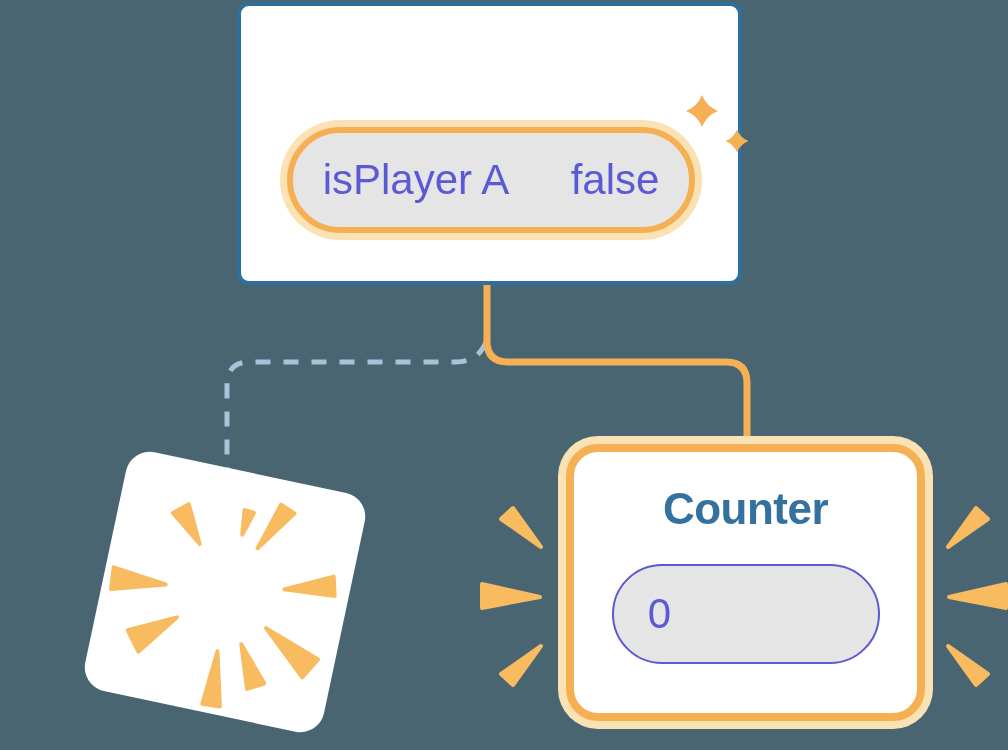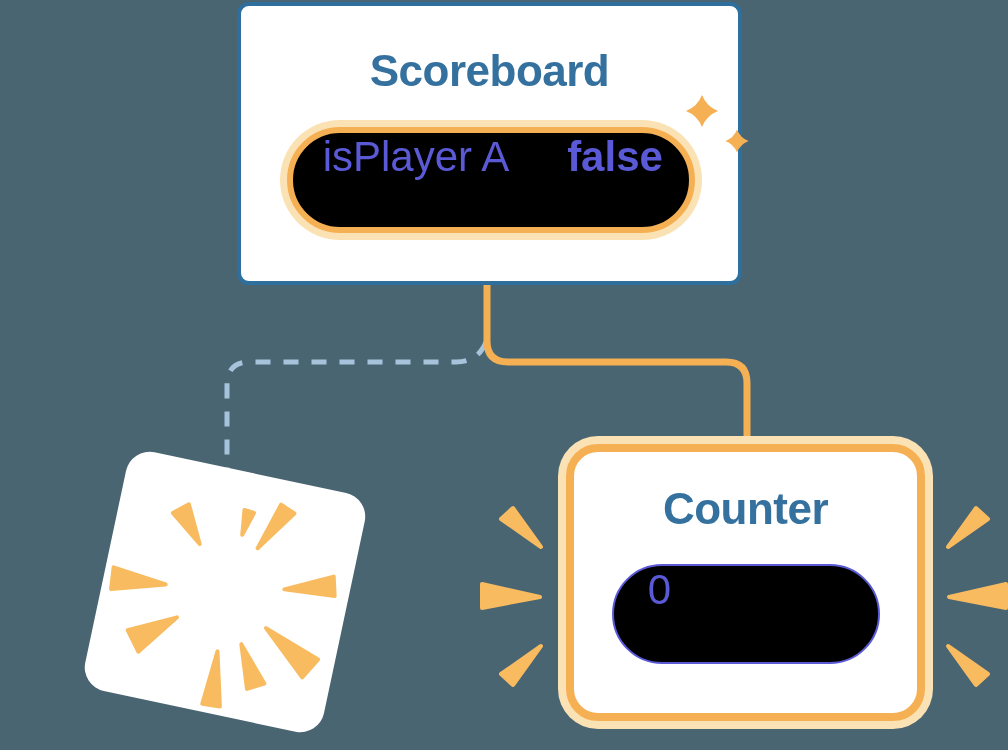--- a/index.html
+++ b/index.html
@@ -22,29 +22,29 @@
   .deco-layer{z-index:6}
   .card{position:absolute;background:var(--box-bg);z-index:3}
 
   
   .scoreboard-box{left:237px;top:2px;width:505px;height:283px;
     border:4px solid var(--component-border-blue);border-radius:12px}
   .card-title{position:absolute;left:0;width:100%;text-align:center;
     color:var(--title-blue);font-size:44px;font-weight:600;letter-spacing:-0.5px}
   .scoreboard-box .card-title{top:40px}
 
-  .pill{display:flex;align-items:flex-start;background:#000000}
+  .pill{display:flex;align-items:center;background:#e5e5e5}
   .pill-highlight{position:absolute;left:46px;top:121px;width:408px;height:106px;
     border:6px solid var(--accent-orange);border-radius:60px;
     box-shadow:0 0 0 7px var(--accent-orange-glow)}
   .pill-name,.pill-value{display:flex;align-items:center;justify-content:center;
     color:var(--state-purple);font-size:42px;white-space:nowrap}
   .pill-name{flex:1}
   .pill-highlight .pill-divider{width:2px;background:var(--accent-orange)}
-  .pill-highlight .pill-value{width:148px;font-weight:700}
+  .pill-highlight .pill-value{width:148px;font-weight:400}
 
   
   .counter-box{left:566px;top:444px;width:359px;height:277px;
     border:8px solid var(--accent-orange);border-radius:32px;
     box-shadow:0 0 0 8px var(--accent-orange-glow)}
   .counter-box .card-title{top:32px}
   .pill-plain{position:absolute;left:50%;transform:translateX(-50%);top:112px;
     width:268px;height:100px;border:2px solid var(--state-purple);border-radius:52px}
   .pill-plain .pill-divider{width:2px;background:var(--state-purple)}
   .pill-plain .pill-value{width:88px}
@@ -65,21 +65,20 @@
 <body>
 
 <div class="stage">
 
   <svg class="overlay connectors-layer" viewBox="0 0 1008 750">
     <path class="stroke-dashed" d="M 486 342 Q 478 362 456 362 L 250 362 Q 227 362 227 385 L 227 470"></path>
     <path class="stroke-active" d="M 487 285 L 487 341 Q 487 362 508 362 L 726 362 Q 747 362 747 383 L 747 454"></path>
   </svg>
 
   <div class="card scoreboard-box">
-    <div class="card-title">Scoreboard</div>
     <div class="pill pill-highlight">
       <span class="pill-name">isPlayer A</span>
       <span class="pill-divider"></span>
       <span class="pill-value">false</span>
     </div>
   </div>
 
   <div class="card destroyed-box">
     <svg width="244" height="244" viewBox="0 0 246 246">
       <polygon class="burst" points="128,63 135,39 125,38"></polygon>

